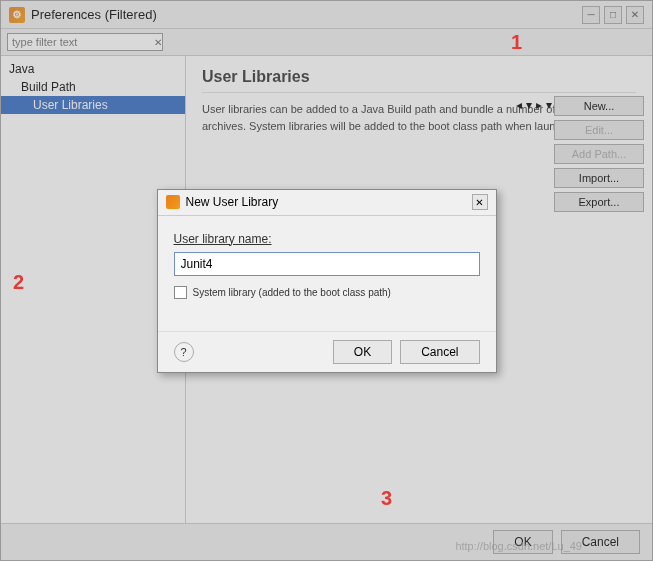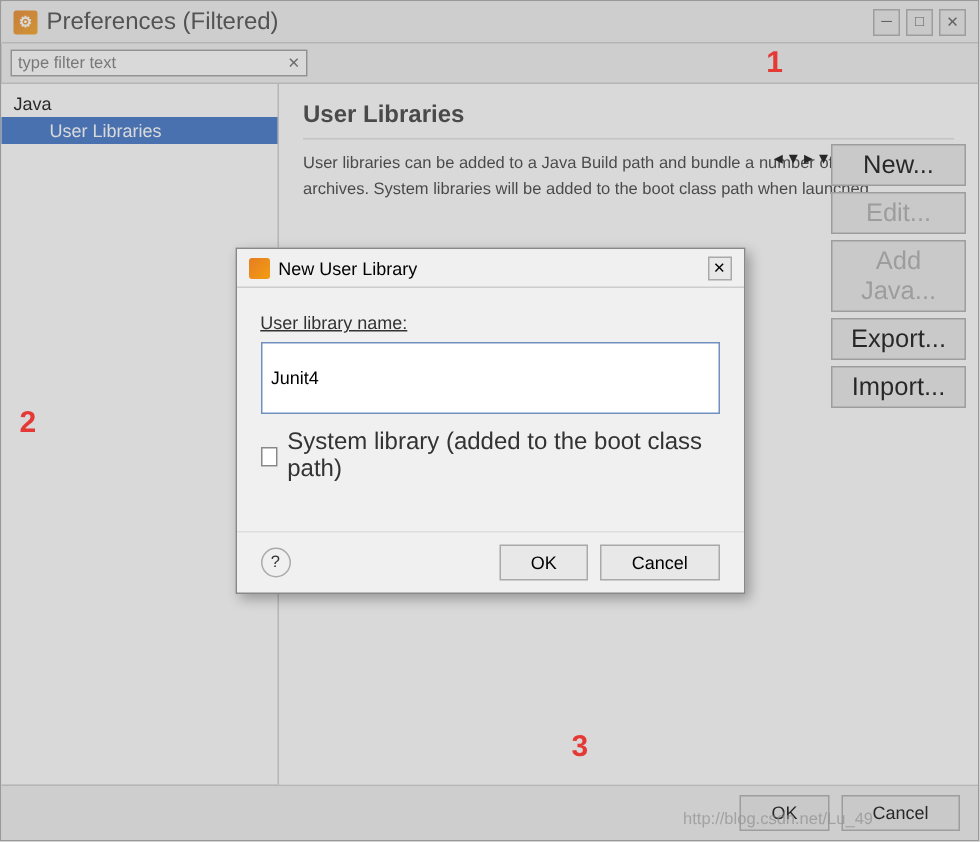--- a/index.html
+++ b/index.html
@@ -47,22 +47,22 @@
       border-radius: 2px;
       display: flex;
       align-items: center;
       justify-content: center;
       color: white;
       font-size: 10px;
       font-weight: bold;
     }
 
     .title-bar-title {
-      font-size: 16px;
-      color: #404040;
+      font-size: 13px;
+      color: #000000;
     }
 
     .title-bar-controls {
       display: flex;
       gap: 4px;
     }
 
     .title-btn {
       width: 18px;
       height: 18px;
@@ -86,21 +86,21 @@
       padding: 4px 6px;
       border-bottom: 1px solid #ccc;
     }
 
     .filter-input-wrapper {
       display: flex;
       align-items: flex-end;
       border: 1px solid #999;
       background: white;
       padding: 2px 4px;
-      width: 198px;
+      width: 156px;
     }
 
     .filter-input {
       border: none;
       outline: none;
       font-size: 11px;
       color: #aaa;
       flex: 1;
       background: transparent;
     }
@@ -173,21 +173,21 @@
       display: flex;
       flex-direction: column;
       gap: 4px;
       width: 90px;
     }
 
     .panel-btn {
       padding: 3px 8px;
       background: #e8e8e8;
       border: 1px solid #aaa;
-      font-size: 17px;
+      font-size: 11px;
       cursor: pointer;
       text-align: center;
     }
     .panel-btn.disabled { color: #aaa; cursor: default; }
 
     .bottom-bar {
       border-top: 1px solid #ccc;
       padding: 6px 12px;
       display: flex;
       justify-content: flex-end;
@@ -270,21 +270,21 @@
 
     .modal-label {
       font-size: 12px;
       color: #333;
       margin-bottom: 6px;
       text-decoration: underline;
     }
 
     .modal-input {
       width: 100%;
-      padding: 16px 6px;
+      padding: 4px 6px;
       border: 1px solid #7090c0;
       font-size: 12px;
       margin-bottom: 10px;
       outline: none;
       background: white;
     }
 
     .modal-checkbox-row {
       display: flex;
       align-items: center;
@@ -294,21 +294,21 @@
 
     .modal-checkbox {
       width: 13px;
       height: 13px;
       border: 1px solid #888;
       background: white;
       cursor: pointer;
     }
 
     .modal-checkbox-label {
-      font-size: 16px;
+      font-size: 10px;
       color: #333;
     }
 
     .modal-footer {
       padding: 8px 16px;
       display: flex;
       align-items: center;
       justify-content: flex-end;
       gap: 8px;
       border-top: 1px solid #ddd;
@@ -395,43 +395,46 @@
         <span class="filter-clear">✕</span>
       </div>
     </div>
 
     <div class="main-content">
 
       <div class="sidebar">
         <div class="sidebar-item sidebar-item-java">
           <span>Java</span>
         </div>
+        <div class="sidebar-item sidebar-item-buildpath">
+          <span>Build Path</span>
+        </div>
         <div class="sidebar-item sidebar-item-userlibs">
           <span>User Libraries</span>
         </div>
       </div>
 
       <div class="right-panel">
         <div class="panel-title">User Libraries</div>
 
         <div class="nav-arrows">
           <span>◂</span>
           <span>▾</span>
           <span>▸</span>
           <span>▾</span>
         </div>
 
         <div class="panel-desc">User libraries can be added to a Java Build path and bundle a number of external archives. System libraries will be added to the boot class path when launched.</div>
 
         <div class="panel-buttons">
           <button class="panel-btn">New...</button>
           <button class="panel-btn disabled">Edit...</button>
-          <button class="panel-btn disabled">Add Java...</button>
+          <button class="panel-btn disabled">Add Path...</button>
+          <button class="panel-btn">Import...</button>
           <button class="panel-btn">Export...</button>
-          <button class="panel-btn">Import...</button>
         </div>
       </div>
     </div>
 
     <div class="bottom-bar">
       <span class="watermark">http://blog.csdn.net/Lu_49</span>
       <button class="bottom-btn">OK</button>
       <button class="bottom-btn">Cancel</button>
     </div>
   </div>

